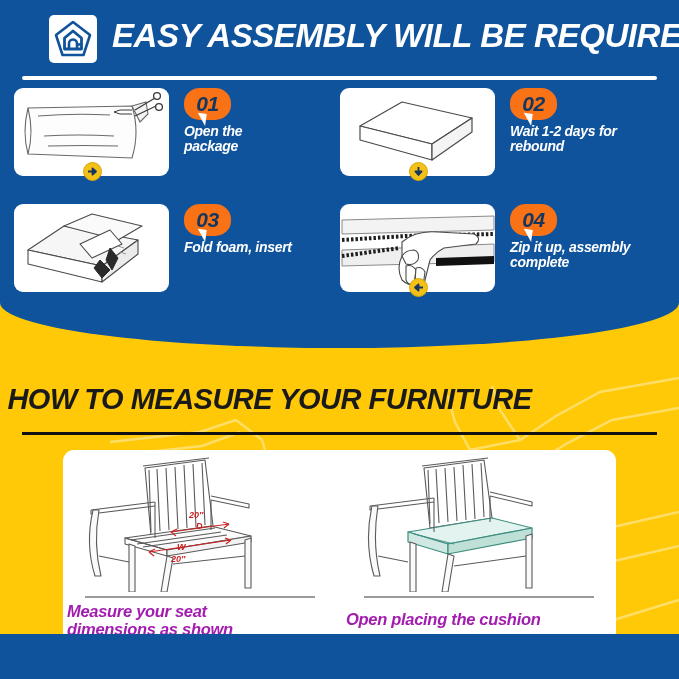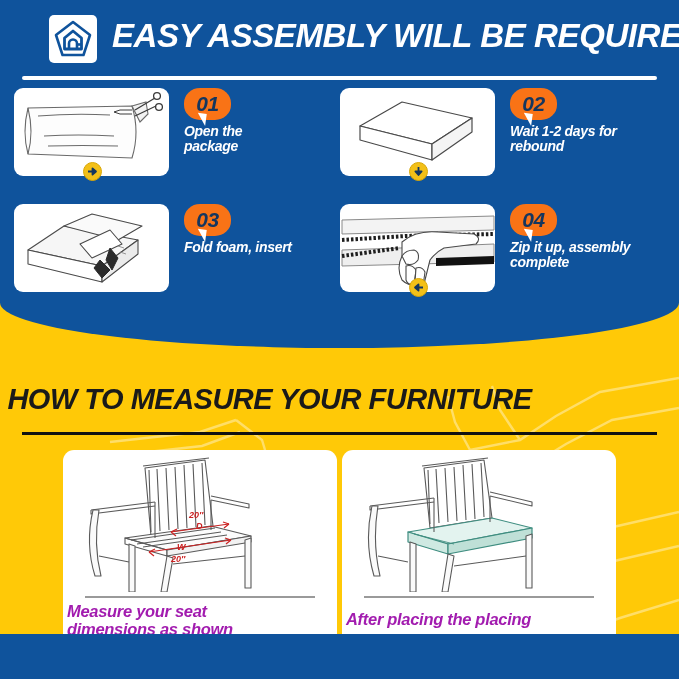--- a/index.html
+++ b/index.html
@@ -94,21 +94,21 @@
   .measure-rule{
     position:absolute;left:22px;top:432px;width:635px;height:3px;
     background:#111111;z-index:4;
   }
 
   .panels{position:absolute;left:0;top:450px;width:679px;height:205px;z-index:4;}
   .panel{
     position:absolute;top:0;width:274px;height:201px;
     background:#ffffff;border-radius:11px;
   }
-  .panel-left{left:63px;}
+  .panel-left{left:63px;padding-left:44px;}
   .panel-right{left:342px;}
   .panel-art{position:absolute;left:0;top:2px;width:274px;height:140px;}
   .panel-rule{position:absolute;left:22px;top:146px;width:230px;height:2px;background:#9a9a9a;}
   .panel-caption{
     position:absolute;left:4px;top:152px;width:258px;
     font-size:16.5px;font-weight:bold;font-style:italic;color:#a21caf;
     line-height:1.1;letter-spacing:-0.3px;
   }
   .panel-right .panel-caption{top:160px;}
 
@@ -379,19 +379,19 @@
             <path d="M106 102 L100 140 L106 140 L112 104 Z" fill="#fafafa"></path>
             <path d="M184 84 L184 136 L190 136 L190 82 Z" fill="#fafafa"></path>
             <path d="M148 44 L148 70"></path>
             <path d="M92 46 L92 80"></path>
             <path d="M36 104 L66 110 M112 114 L184 104"></path>
           </g>
         </svg>
       </div>
       <div class="panel-rule"></div>
       <div class="panel-caption">
-        <div>After placing the placing</div>
+        <div>Open placing the cushion</div>
       </div>
     </div>
   </div>
 
   <div class="bottom-band"></div>
 </div>
 
 </body></html>

